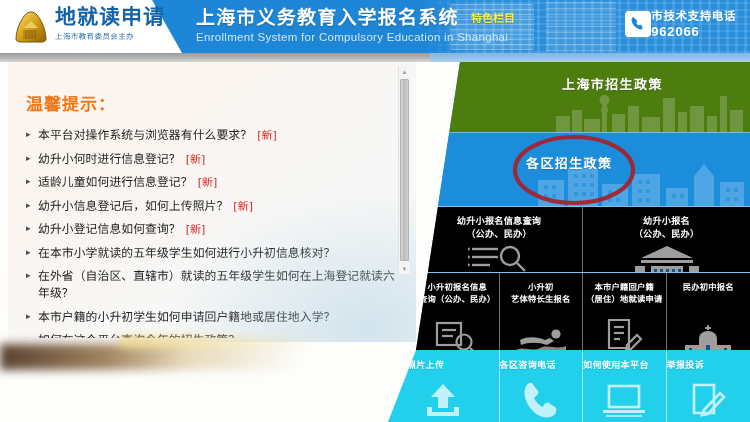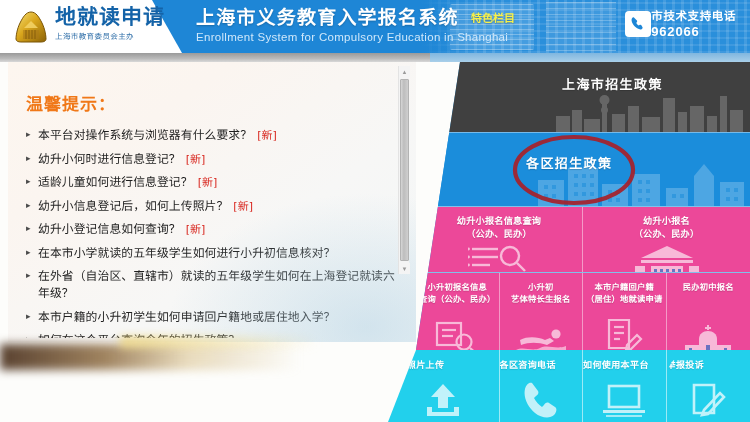--- a/index.html
+++ b/index.html
@@ -195,21 +195,21 @@
   
   #right-panel {
     position: absolute; left: 416px; top: 62px; width: 334px; height: 288px;
     background: #1b8ddb;
     clip-path: polygon(44px 0, 334px 0, 334px 288px, 0 288px);
     overflow: hidden;
   }
   
   #policy-city {
     position: absolute; left: 0; top: 0; width: 334px; height: 70px;
-    background: #404040;
+    background: #4d7c0f;
   }
   #policy-city-label {
     position: absolute; left: 146px; top: 12px;
     font-size: 13px; font-weight: bold; color: #ffffff; letter-spacing: 1.4px;
     font-family: "DejaVu Sans", "Liberation Sans", sans-serif;
     text-shadow: 0 1px 1px rgba(0,0,0,.18);
   }
   .skyline { position: absolute; bottom: 0; left: 0; width: 334px; }
   #policy-city-sep {
     position: absolute; left: 0; top: 70px; width: 334px; height: 1px;
@@ -228,21 +228,21 @@
   }
   #policy-dist-sep {
     position: absolute; left: 0; top: 144px; width: 334px; height: 1px;
     background: rgba(255,255,255,.45);
   }
 
   
   #tile-grid { position: absolute; left: 0; top: 145px; width: 334px; }
   .tile-row { display: flex; }
   .tile {
-    position: relative; background: #ec4899;
+    position: relative; background: #000000;
     border-right: 1px solid rgba(255,255,255,.45);
     display: flex; flex-direction: column; 
     overflow: hidden;
   }
   .tile:last-child { border-right: none; }
   .tile-label {
     margin-top: 9px; text-align: center;
     font-size: 8.3px; font-weight: bold; color: #ffffff;
     line-height: 11.5px; letter-spacing: .2px;
     font-family: "DejaVu Sans", "Liberation Sans", sans-serif;
@@ -268,21 +268,21 @@
     clip-path: polygon(28px 0, 362px 0, 362px 72px, 0 72px);
     display: flex;
   }
   .bottom-tile {
     position: relative; width: 83.5px; height: 72px;
     border-right: 1px solid rgba(255,255,255,.55);
     display: flex; flex-direction: column; align-items: flex-start;
     overflow: hidden;
   }
   .bottom-tile:first-child { width: 111.5px; }
-  .bottom-tile:last-child { border-right: none; border-radius: 27px; }
+  .bottom-tile:last-child { border-right: none; }
   .bottom-label {
     margin-top: 9px; text-align: center;
     font-size: 9px; font-weight: bold; color: #ffffff;
     letter-spacing: .4px; line-height: 12px;
     font-family: "DejaVu Sans", "Liberation Sans", sans-serif;
     text-shadow: 0 1px 1px rgba(0,0,0,.14);
   }
   .bottom-icon {
     position: absolute; bottom: 2px; left: 0; right: 0;
     display: flex; align-items: flex-end; justify-content: center;

